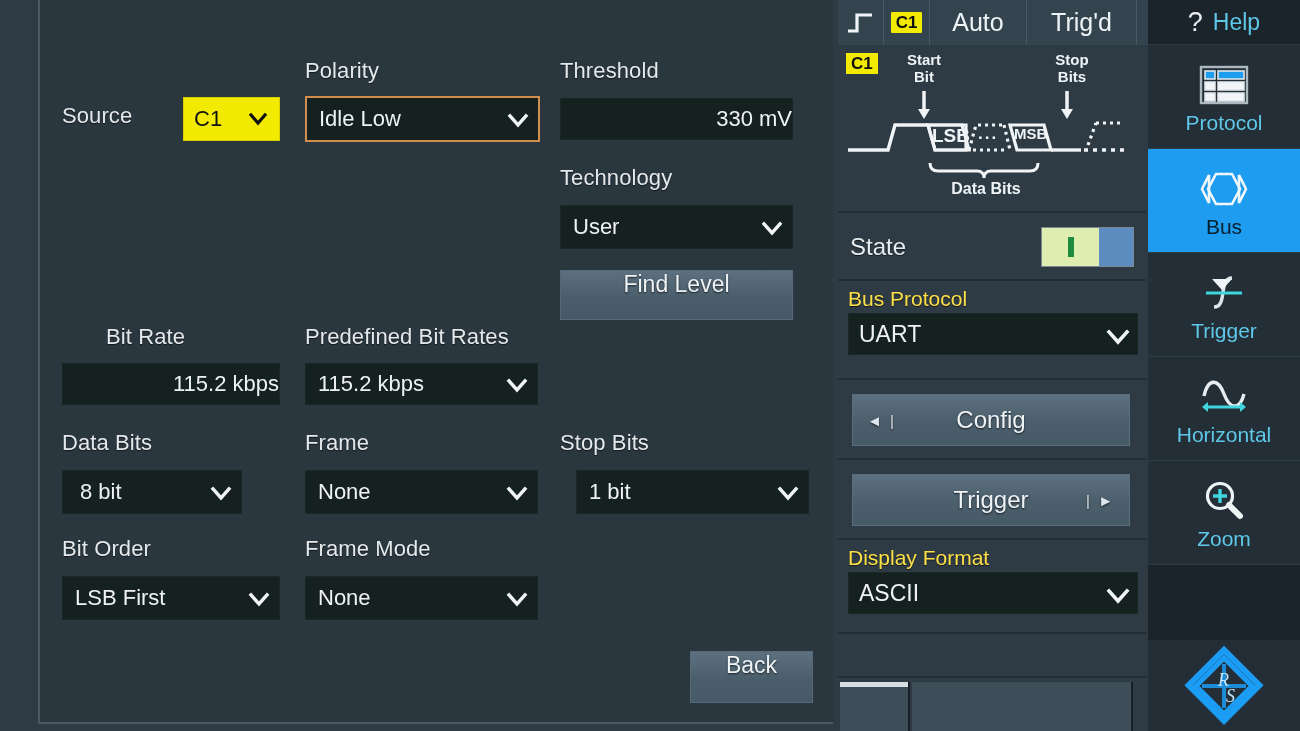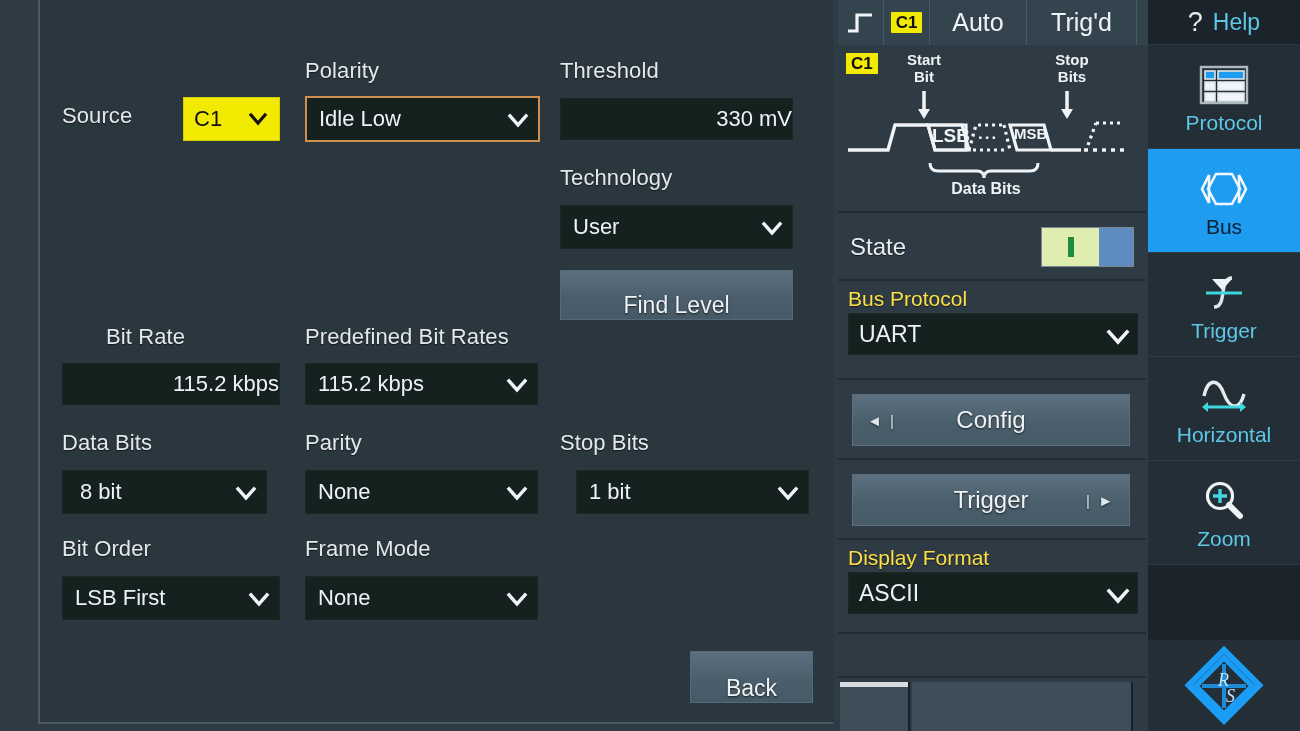--- a/index.html
+++ b/index.html
@@ -39,21 +39,21 @@
   .chev svg { display: block; }
   .yellowsel {
     background: #f2ea00; border: 1px solid #d6cf00;
     height: 44px; width: 97px; display: flex; align-items: center;
     padding-left: 10px; color: #101010; font-size: 22px; position: relative;
   }
   .btn3d {
     background: linear-gradient(180deg, #5c7080 0%, #4b5e6b 55%, #465966 100%);
     border: 1px solid #55697a;
     color: #eef3f6; font-size: 23px;
-    display: flex; align-items: flex-end; justify-content: center;
+    display: flex; align-items: flex-start; justify-content: center;
     text-shadow: 0 1px 2px rgba(0,0,0,.7);
   }
   .topbar {
     position: absolute; left: 838px; top: 0; width: 462px; height: 45px;
     background: #34444e; display: flex; align-items: stretch;
   }
   .tbseg { display: flex; align-items: center; justify-content: center;
     border-right: 1px solid #475a66; color: #eef3f6; }
   .tb-icon { width: 46px; }
   .tb-c1 { width: 46px; }
@@ -217,32 +217,32 @@
               <path d="M4 8 L12 17 L20 8" stroke="#f0f4f6" stroke-width="3.4" fill="none" stroke-linecap="square"></path>
             </svg>
         </span>
       </div>
     </div>
 
     <div class="fld" style="left:22px; top:430px;">
       <div class="lbl">Data Bits</div>
     </div>
     <div class="fld" style="left:22px; top:470px;">
-      <div class="inputbox sel" style="width:205px;height:44px;padding-left:17px;">
+      <div class="inputbox sel" style="width:180px;height:44px;padding-left:17px;">
         <span>8 bit</span>
         <span class="chev">
           <svg width="24" height="24" viewBox="0 0 24 24">
               <path d="M4 8 L12 17 L20 8" stroke="#f0f4f6" stroke-width="3.4" fill="none" stroke-linecap="square"></path>
             </svg>
         </span>
       </div>
     </div>
 
     <div class="fld" style="left:265px; top:430px;">
-      <div class="lbl">Parity</div>
+      <div class="lbl">Frame</div>
     </div>
     <div class="fld" style="left:265px; top:470px;">
       <div class="inputbox sel" style="width:233px;height:44px;">
         <span>None</span>
         <span class="chev">
           <svg width="24" height="24" viewBox="0 0 24 24">
               <path d="M4 8 L12 17 L20 8" stroke="#f0f4f6" stroke-width="3.4" fill="none" stroke-linecap="square"></path>
             </svg>
         </span>
       </div>

